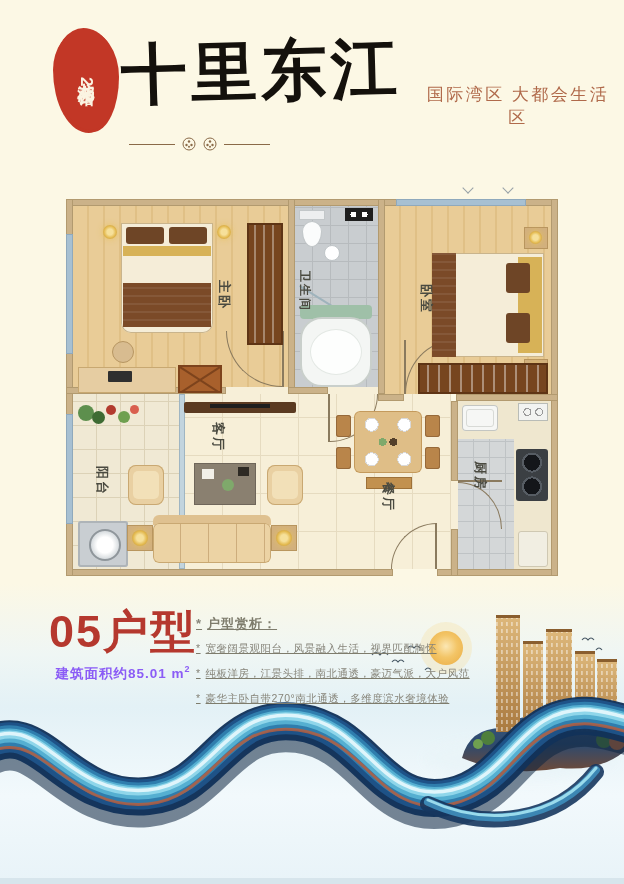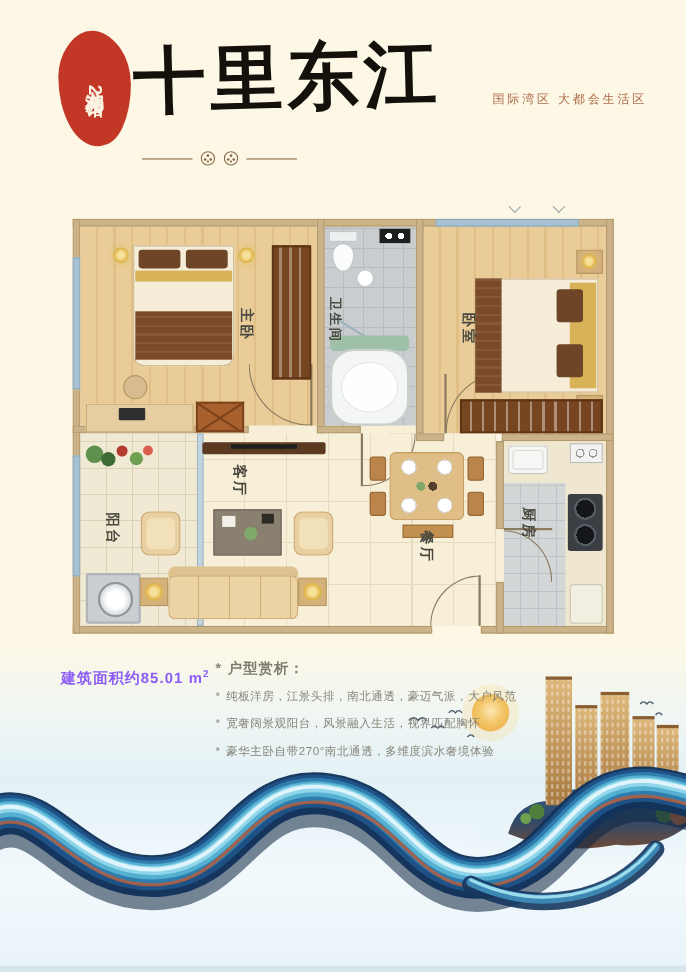--- a/index.html
+++ b/index.html
@@ -13,21 +13,21 @@
     border-radius:46% 54% 42% 58% / 38% 46% 54% 62%;
     box-shadow:2px 2px 0 #C23726, -2px 3px 0 #C23726;
     display:flex;align-items:center;justify-content:center;z-index:4;}
   .seal span{writing-mode:vertical-rl;color:#FBF4E2;font-size:17px;font-weight:700;letter-spacing:2px;line-height:1;}
   .main-title{position:absolute;left:116px;top:24px;width:290px;height:100px;z-index:4;
     font-family:"Liberation Serif","DejaVu Serif",serif;font-weight:900;font-size:66px;
     color:#14110C;letter-spacing:4px;transform:rotate(-1.5deg);line-height:96px;text-align:center;}
   .brand{position:absolute;left:420px;top:74px;width:196px;text-align:center;z-index:4;color:#9B8464;}
   .brand-row{display:flex;align-items:center;justify-content:center;gap:7px;
     font-size:13px;letter-spacing:4px;font-family:"Liberation Serif","DejaVu Serif",serif;}
-  .brand-sub{margin-top:9px;font-size:11px;letter-spacing:2.5px;color:#B06A4B;}
+  .brand-sub{margin-top:9px;font-size:17px;letter-spacing:2.5px;color:#B06A4B;}
   .tagline{position:absolute;left:0;top:137px;width:398px;text-align:center;z-index:4;
     color:#8A6A48;font-size:17px;letter-spacing:2px;font-family:"Liberation Serif","DejaVu Serif",serif;
     display:flex;align-items:center;justify-content:center;gap:7px;}
   .tl-line{display:inline-block;width:46px;height:1px;background:#8A6A48;}
   
   .plan{position:absolute;left:66px;top:199px;width:492px;height:377px;z-index:2;}
   .plan div{position:absolute;box-sizing:border-box;}
   .wl{background:#CBB289;box-shadow:inset 0 0 0 1px #B29A6F;}
   .win{background:#A7C0D2;box-shadow:inset 0 0 0 1px #8FA9BC;}
   .patch{background:#F7EFD8;}
@@ -93,21 +93,21 @@
   .sink::before{content:"";position:absolute;left:4px;top:4px;right:4px;bottom:4px;border:1px solid #D8DAD6;border-radius:3px;}
   .plantdot{border-radius:50%;position:absolute;}
   
   .info-left{position:absolute;left:28px;top:601px;width:190px;text-align:center;z-index:5;}
   .series{font-size:14.5px;color:#A9574D;letter-spacing:2px;display:flex;align-items:center;justify-content:center;gap:8px;}
   .tick{display:inline-block;width:4px;height:4px;background:#A9574D;opacity:.75;}
   .unit{font-size:45px;font-weight:800;color:#B5382E;letter-spacing:2px;line-height:1.15;margin-top:5px;}
   .layout-line{font-size:15.5px;color:#4A4A4A;letter-spacing:3px;margin-top:8px;font-weight:600;}
   .area-line{font-size:13.5px;color:#8b5cf6;letter-spacing:1px;margin-top:6px;font-weight:700;}
   .area-line sup{font-size:9px;}
-  .info-right{position:absolute;left:196px;top:599px;width:290px;z-index:5;color:#7E7C6C;}
+  .info-right{position:absolute;left:196px;top:615px;width:290px;z-index:5;color:#7E7C6C;text-decoration:underline;}
   .ana-title{font-size:13px;letter-spacing:1px;font-weight:600;margin-bottom:9px;}
   .point{font-size:10.5px;letter-spacing:.5px;margin-bottom:11px;color:#87857A;}
   .star{margin-right:5px;color:#87857A;}
   
   .scene{position:absolute;left:0;top:600px;width:624px;height:284px;z-index:1;}
   .bottom-strip{position:absolute;left:0;bottom:0;width:624px;height:6px;background:#C9D9E2;opacity:.55;z-index:6;}
 </style>
 </head>
 <body>
 
@@ -333,33 +333,34 @@
     <path d="M -20 150 C 40 108, 62 204, 148 196 C 214 190, 224 112, 298 122 C 368 131, 380 212, 452 196 C 512 183, 520 112, 590 116 C 612 118, 626 124, 648 130" stroke="#8FD6EA" stroke-width="8" transform="translate(0,-5)"></path>
     <path d="M -20 150 C 40 108, 62 204, 148 196 C 214 190, 224 112, 298 122 C 368 131, 380 212, 452 196 C 512 183, 520 112, 590 116 C 612 118, 626 124, 648 130" stroke="#DFF5FB" stroke-width="3.5" transform="translate(0,-6)"></path>
     <path d="M -20 150 C 40 108, 62 204, 148 196 C 214 190, 224 112, 298 122 C 368 131, 380 212, 452 196 C 512 183, 520 112, 590 116 C 612 118, 626 124, 648 130" stroke="#B55E3F" stroke-width="3" opacity="0.85" transform="translate(0,8)"></path>
     <path d="M 428 204 C 488 232, 556 222, 596 172" stroke="#16365E" stroke-width="16" opacity="0.9"></path>
     <path d="M 428 204 C 488 232, 556 222, 596 172" stroke="#3C87B4" stroke-width="8" transform="translate(0,-2)"></path>
     <path d="M 428 204 C 488 232, 556 222, 596 172" stroke="#9ADBEC" stroke-width="3" transform="translate(0,-4)"></path>
   </g>
 </svg>
 
 <div class="info-left">
+  <div class="unit">05户型</div>
   <div class="area-line">
     <span>建筑面积约85.01 m</span><sup>2</sup>
   </div>
 </div>
 
 <div class="info-right">
   <div class="ana-title">
     <span class="star">*</span><span>户型赏析：</span>
   </div>
   <div class="point">
+    <span class="star">*</span><span>宽奢阔景观阳台，风景融入生活，视界匹配胸怀</span>
+  </div>
+  <div class="point">
     <span class="star">*</span><span>纯板洋房，江景头排，南北通透，豪迈气派，大户风范</span>
-  </div>
-  <div class="point">
-    <span class="star">*</span><span>宽奢阔景观阳台，风景融入生活，视界匹配胸怀</span>
   </div>
   <div class="point">
     <span class="star">*</span><span>豪华主卧自带270°南北通透，多维度滨水奢境体验</span>
   </div>
 </div>
 
 <div class="bottom-strip"></div>
 
 </body></html>

